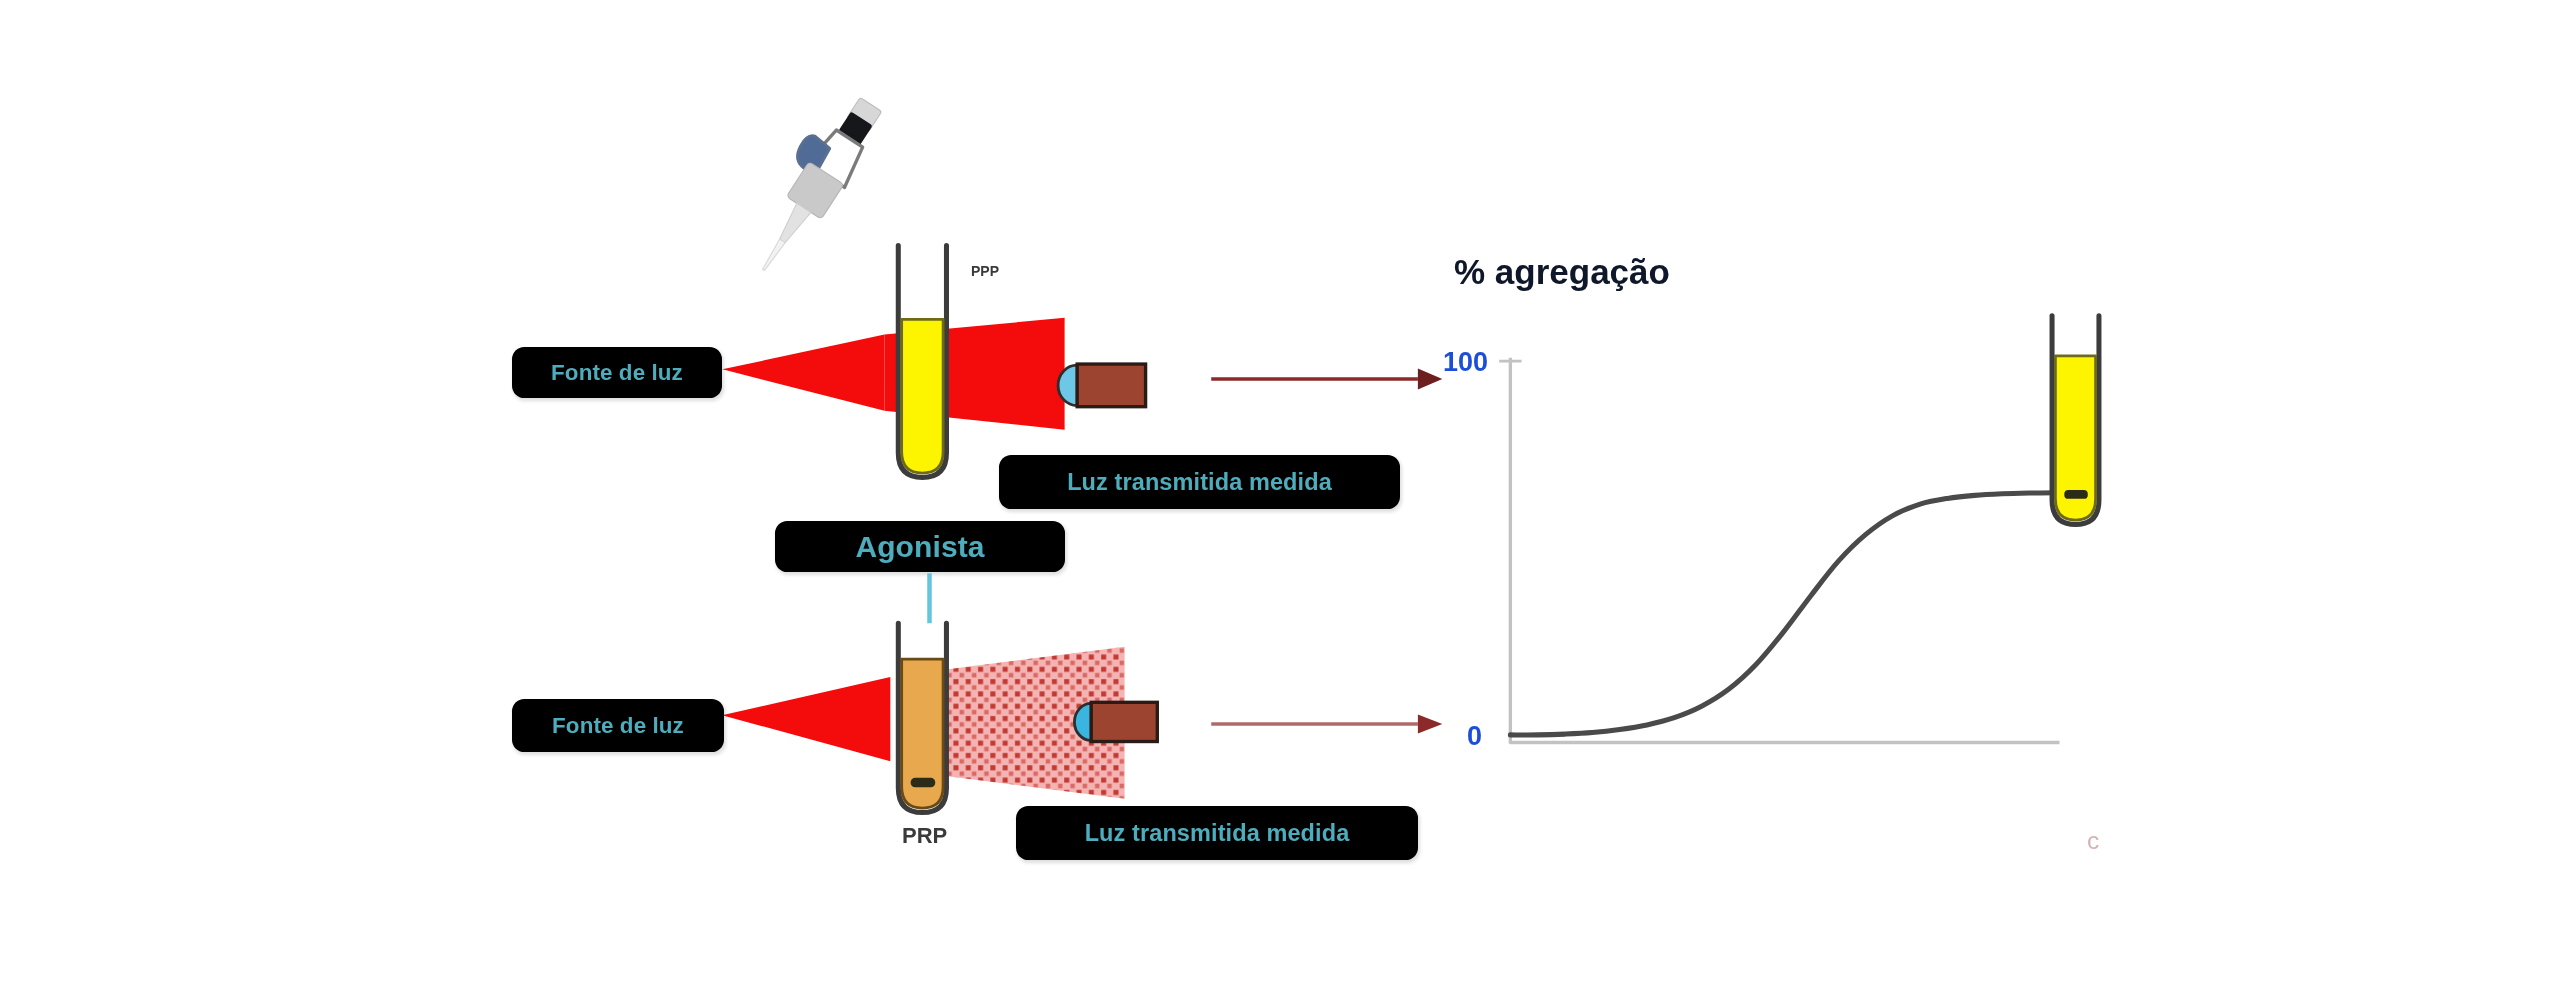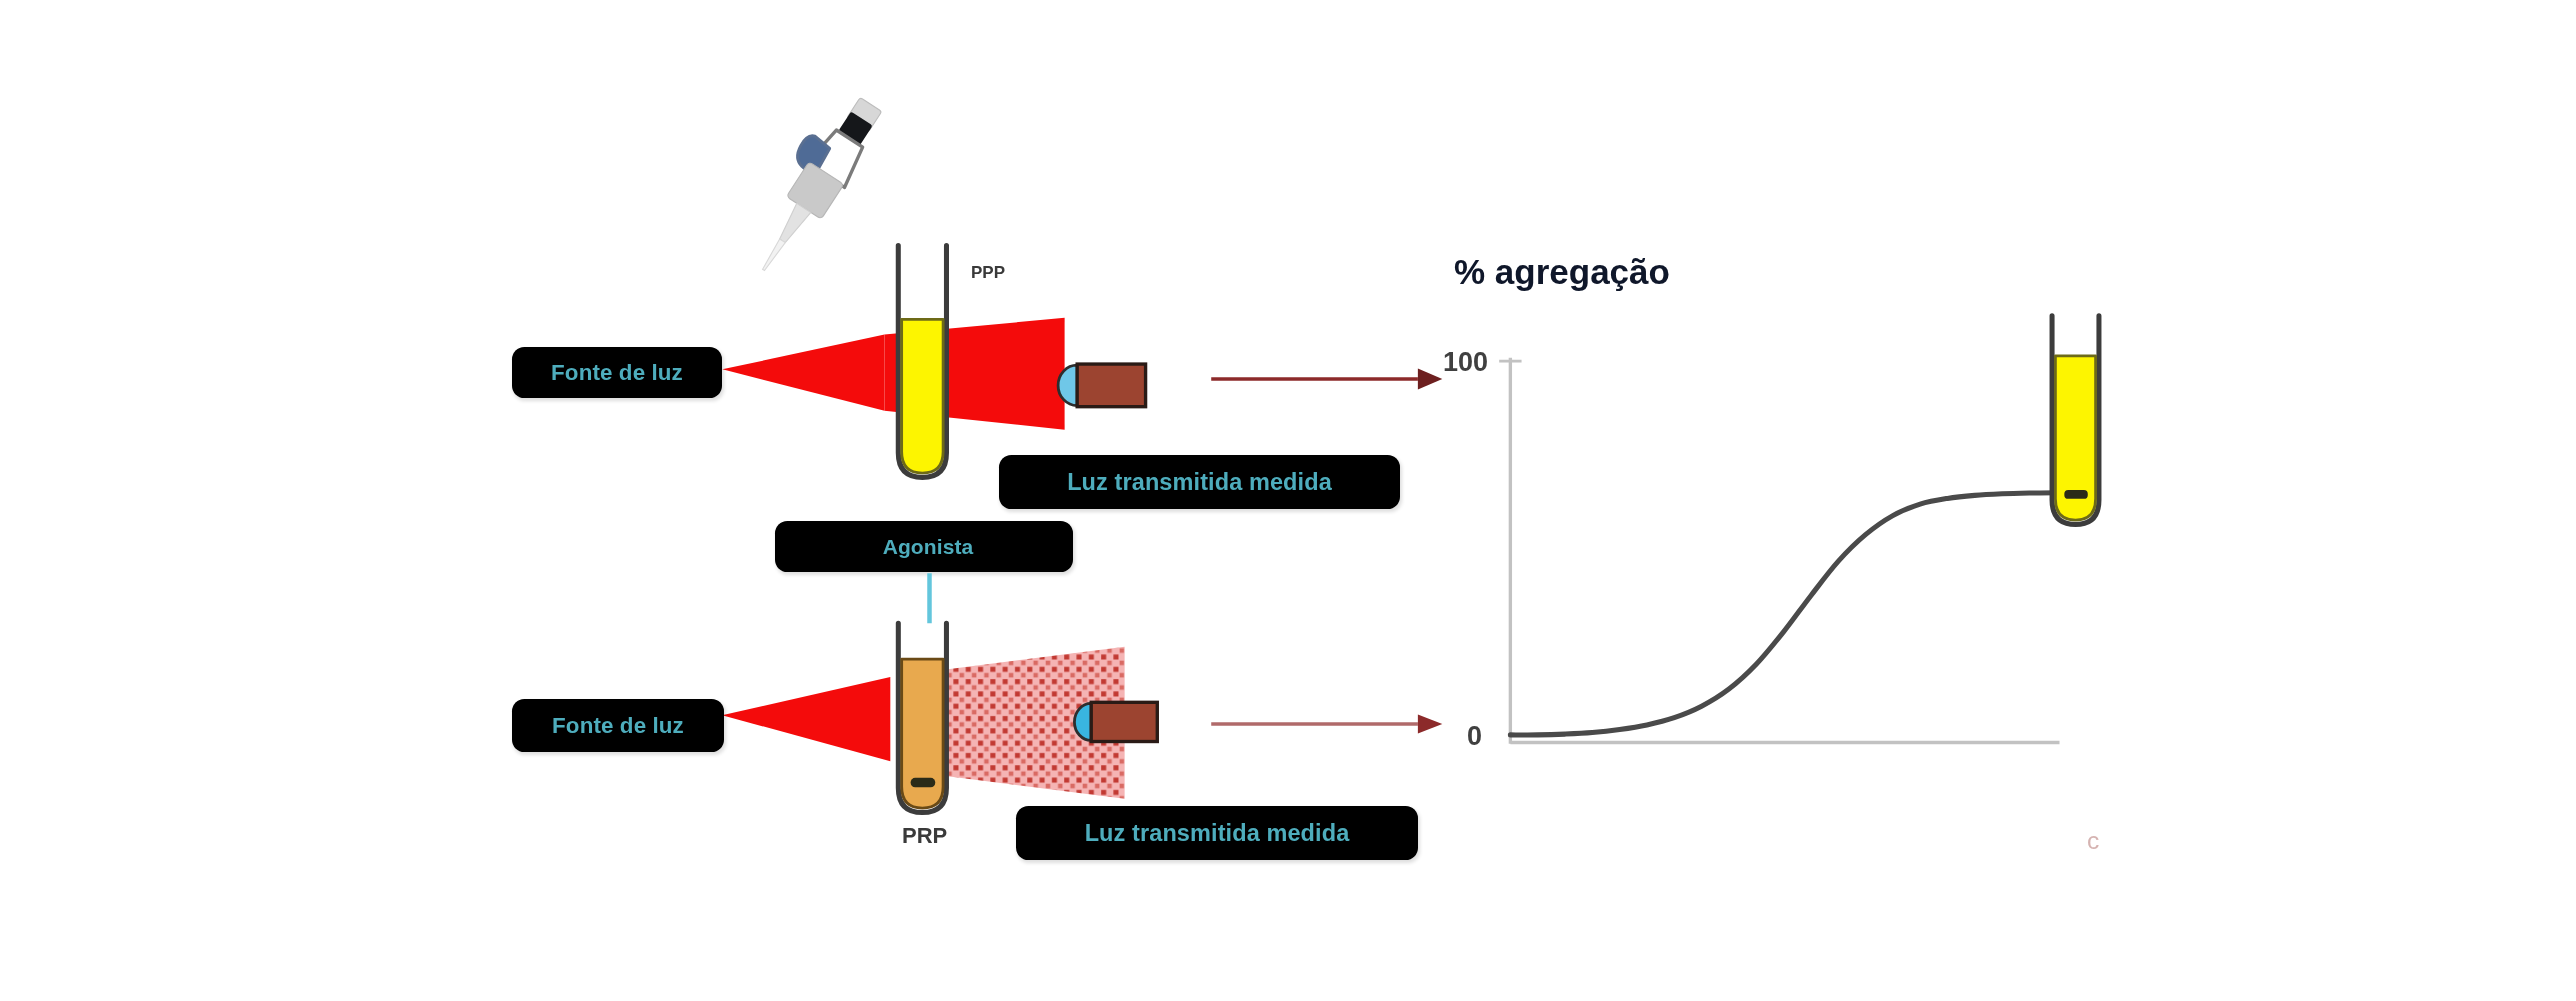--- a/index.html
+++ b/index.html
@@ -17,21 +17,21 @@
 
   
   .tubecap{position:absolute;color:#3a3a3a;font-weight:bold;
            font-family:"Liberation Sans", sans-serif;}
 
   
   .tube{position:absolute;}
 
   
   .chart-title{position:absolute;color:#0f172a;font-weight:bold;}
-  .axlabel{position:absolute;color:#404040;font-weight:bold;}
+  .axlabel{position:absolute;color:#1d4ed8;font-weight:bold;}
 
   svg{display:block;overflow:visible;}
 </style>
 </head>
 <body>
 
 <div class="stage">
 
   <svg style="position:absolute;left:781px;top:90px;" width="185" height="185" viewBox="0 0 330 330">
     <g transform="rotate(33 120 90)">
@@ -49,41 +49,41 @@
 
     <path d="M0 140 L290 78 L290 214 Z" fill="#f40b0b"></path>
 
     <path d="M290 78 L612 48 L612 248 L290 214 Z" fill="#f40b0b"></path>
   </svg>
 
   <svg style="position:absolute;left:887px;top:241px;" width="73" height="241" class="tube" viewBox="0 0 130 430">
     <path d="M20 8 L20 378 Q20 422 63 422 Q106 422 106 378 L106 8" fill="#ffffff" stroke="#3c3c3c" stroke-width="9" stroke-linecap="round" stroke-linejoin="round"></path>
     <path d="M26 140 L26 376 Q26 414 63 414 Q100 414 100 376 L100 140 Z" fill="#fdf500" stroke="#6d6a18" stroke-width="5" stroke-linejoin="round"></path>
   </svg>
-  <div class="tubecap" style="left:971px;top:263px;font-size:17px;">PPP</div>
+  <div class="tubecap" style="left:971px;top:263px;font-size:14px;">PPP</div>
 
   <svg style="position:absolute;left:1048px;top:336px;" width="129" height="101" viewBox="0 0 230 180">
     <path d="M52 52 a34 36 0 0 0 0 72 z" fill="#6fc7e8" stroke="#2e2e2e" stroke-width="5"></path>
     <rect x="52" y="50" width="122" height="76" fill="#9c4430" stroke="#2a1b16" stroke-width="6"></rect>
   </svg>
 
   <div class="pill" style="left:512px;top:347px;width:210px;height:51px;font-size:22.4px;">
     <span>Fonte de luz</span>
   </div>
 
   <div class="pill" style="left:999px;top:455px;width:401px;height:54px;font-size:23.5px;">
     <span>Luz transmitida medida</span>
   </div>
 
   <svg style="position:absolute;left:1206px;top:354px;" width="246" height="50" viewBox="0 0 440 90">
     <line x1="8" y1="45" x2="380" y2="45" stroke="#8c2a2a" stroke-width="6"></line>
     <path d="M380 26 L424 45 L380 64 Z" fill="#6d1f1f"></path>
   </svg>
 
-  <div class="pill" style="left:775px;top:521px;width:290px;height:51px;font-size:21px;padding-left:8px;">
+  <div class="pill" style="left:775px;top:521px;width:290px;height:51px;font-size:30px;">
     <span>Agonista</span>
   </div>
 
   <svg style="position:absolute;left:907px;top:571px;" width="45" height="90" viewBox="0 0 80 160">
     <line x1="40" y1="4" x2="40" y2="126" stroke="#63c6dc" stroke-width="8"></line>
     <path d="M24 118 L40 152 L56 118 Z" fill="#63c6dc"></path>
   </svg>
 
   <svg style="position:absolute;left:722px;top:649px;" width="202" height="129" viewBox="0 0 360 230">
     <path d="M0 118 L300 50 L300 200 Z" fill="#f40b0b"></path>

